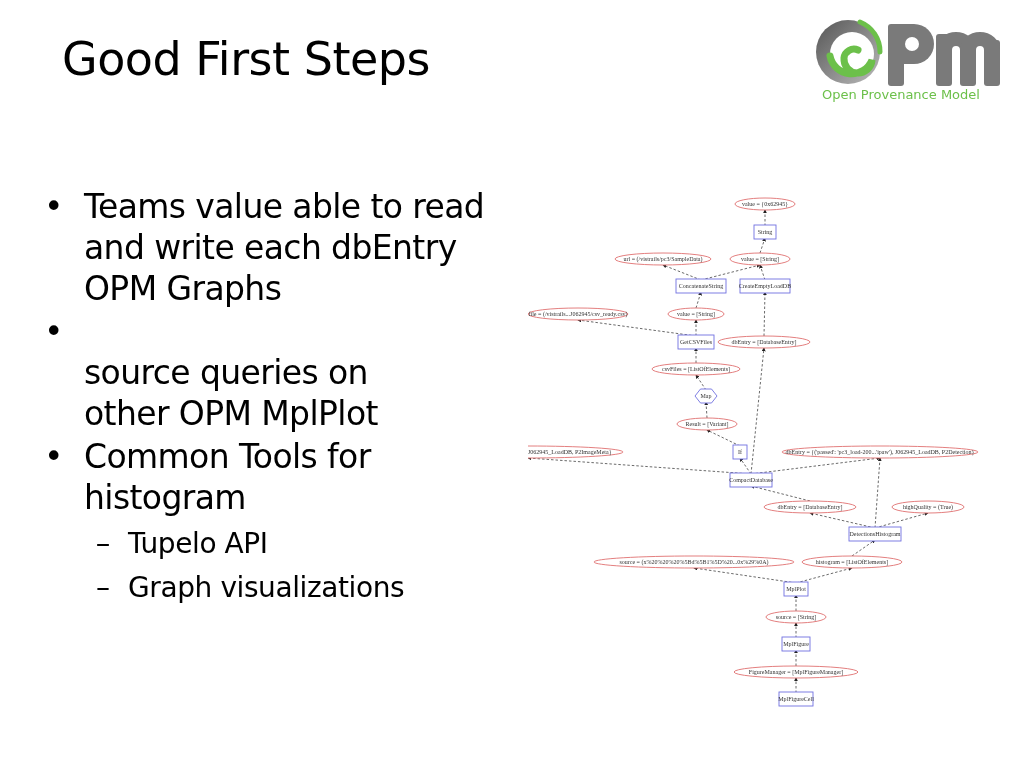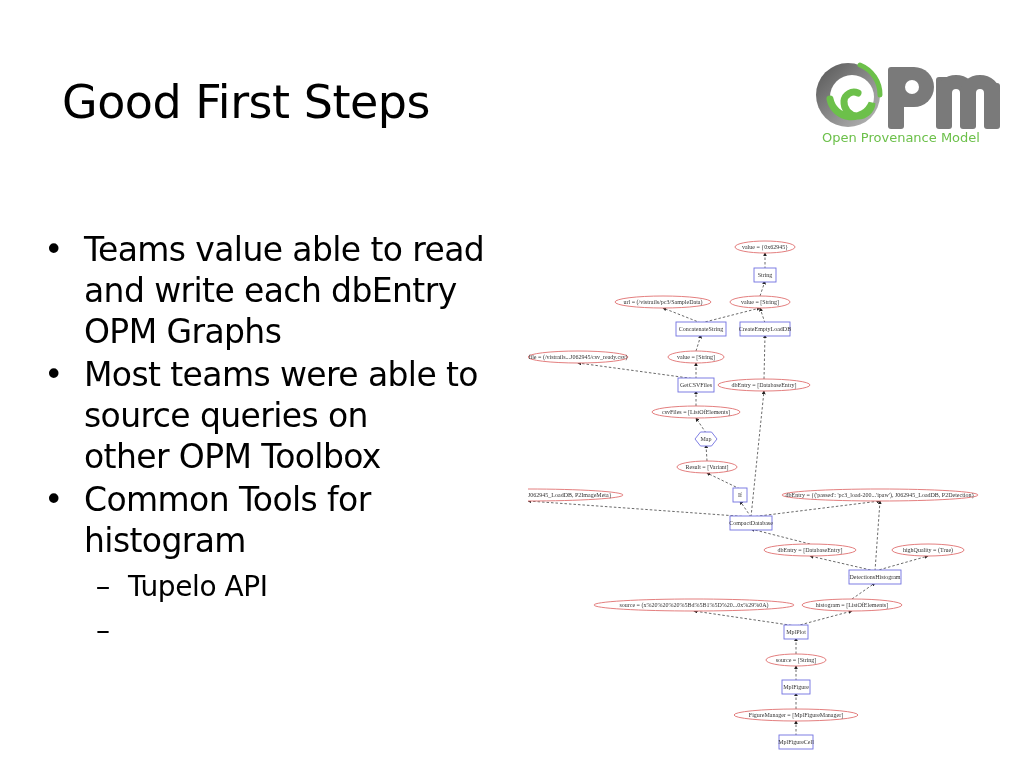--- a/index.html
+++ b/index.html
@@ -1,17 +1,17 @@
 <!DOCTYPE html>
 <html><head>
 <meta charset="utf-8">
 <style>
   html, body { margin: 0; padding: 0; background: #ffffff; }
   body { width: 1024px; height: 768px; position: relative; overflow: hidden; font-family: "Liberation Sans", "DejaVu Sans", sans-serif; color: #000; }
-  .slide { position: absolute; left: 0; top: 0; width: 1024px; height: 612px; background: #fff; margin-top: 43px; }
+  .slide { position: absolute; left: 0; top: 0; width: 1024px; height: 612px; background: #fff; }
   .title { position: absolute; left: 62px; top: 34px; font-size: 46px; font-family: "DejaVu Sans", sans-serif; font-weight: normal; letter-spacing: -0.5px; color: #000; margin: 0; line-height: 1.1; }
   .logo { position: absolute; left: 810px; top: 14px; width: 200px; height: 94px; }
   .logo-caption { position: absolute; left: 822px; top: 87px; font-size: 13px; color: #6cc04a; font-family: "DejaVu Sans", sans-serif; white-space: nowrap; }
   .bullets { position: absolute; left: 40px; top: 186px; width: 490px; margin: 0; padding: 0; list-style: none; }
   .bullet { position: relative; padding-left: 44px; font-size: 33px; font-family: "DejaVu Sans", sans-serif; line-height: 41px; margin-bottom: 2px; letter-spacing: -0.6px; }
   .bullet .dot { position: absolute; left: 4px; top: 0; }
   .sub { list-style: none; margin: 4px 0 0 0; padding: 0; }
   .sub-item { position: relative; padding-left: 44px; font-size: 28px; line-height: 44px; letter-spacing: -0.4px; }
   .sub-item .dash { position: absolute; left: 12px; top: 0; }
   .graph { position: absolute; left: 528px; top: 190px; width: 496px; height: 520px; }
@@ -52,32 +52,32 @@
 
   <ul class="bullets">
     <li class="bullet">
       <span class="dot">•</span>
       <span>Teams value able to read</span><br>
       <span>and write each dbEntry</span><br>
       <span>OPM Graphs</span>
     </li>
     <li class="bullet">
       <span class="dot">•</span>
-      <span>Most teams were able to</span><br>
+      <br>
       <span>source queries on</span><br>
-      <span>other OPM Toolbox</span>
+      <span>other OPM MplPlot</span>
     </li>
     <li class="bullet">
       <span class="dot">•</span>
       <span>Common Tools for</span><br>
       <span>histogram</span>
       <ul class="sub">
         <li class="sub-item"><span class="dash">–</span></li>
         <li class="sub-item"><span class="dash">–</span><span>Tupelo API</span></li>
-        <li class="sub-item"><span class="dash">–</span></li>
+        <li class="sub-item"><span class="dash">–</span><span>Graph visualizations</span></li>
       </ul>
     </li>
   </ul>
 
   <svg class="graph" id="graph" viewBox="0 0 496 520">
     <defs>
       <marker id="arrow" viewBox="0 0 6 6" refX="5" refY="3" markerWidth="5" markerHeight="5" orient="auto">
         <path d="M0,0 L6,3 L0,6 z" fill="#222"></path>
       </marker>
     </defs>

